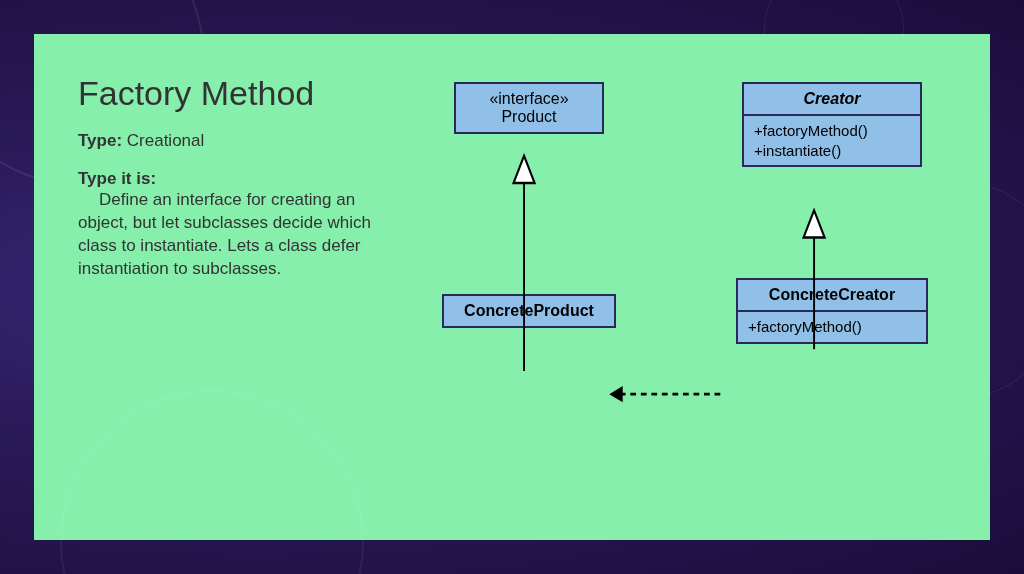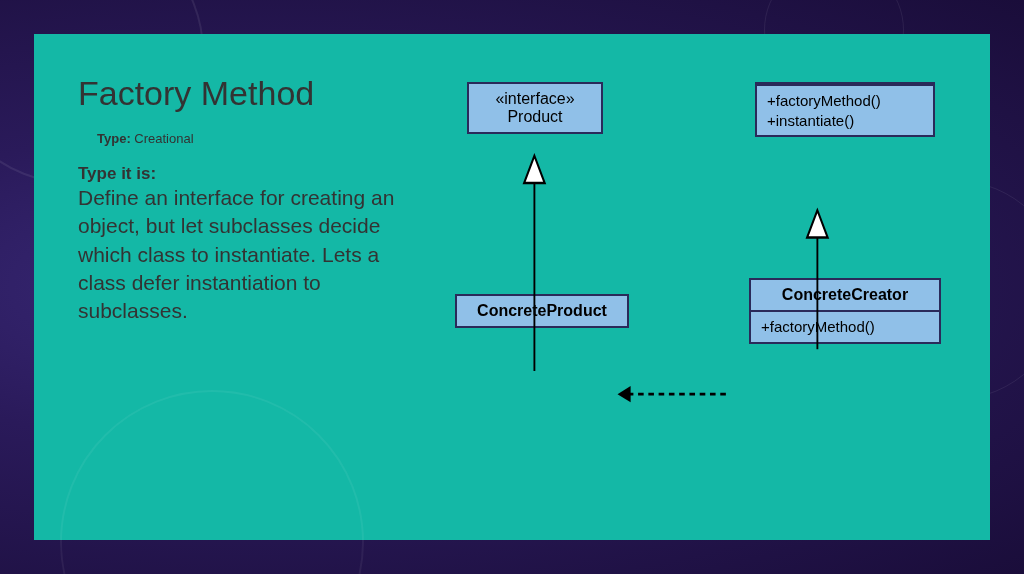--- a/index.html
+++ b/index.html
@@ -32,40 +32,40 @@
     position: absolute;
     border-radius: 50%;
     border: 1px solid rgba(255,255,255,0.07);
   }
   .bg-circle.c1 { top: 180px; right: -40px; width: 220px; height: 220px; }
   .bg-circle.c2 { top: -40px; right: 120px; width: 140px; height: 140px; }
 
   .slide {
     position: absolute;
     top: 34px; left: 34px; right: 34px; bottom: 34px;
-    background: #14b8a6;
+    background: #86efac;
     padding: 40px 40px 30px 44px;
     display: flex;
-    gap: 19px;
+    gap: 6px;
   }
 
   .text-col {
     flex: 0 0 330px;
     color: #333;
   }
   .title {
     font-size: 34px;
     font-weight: 400;
     margin-bottom: 18px;
     color: #333;
   }
-  .type-line { font-size: 13px; margin-bottom: 18px; margin-left: 19px; }
+  .type-line { font-size: 17px; margin-bottom: 18px; }
   .type-label { font-weight: 700; }
   .what-label { font-size: 17px; font-weight: 700; }
-  .desc { font-size: 21px; line-height: 1.35; }
+  .desc { font-size: 17px; line-height: 1.35; margin-left: 21px; }
 
   .diagram {
     flex: 1;
     position: relative;
   }
 
   .uml-box {
     position: absolute;
     background: #90c0e8;
     border: 2px solid #2a2a5a;
@@ -81,21 +81,21 @@
   .uml-name.italic { font-style: italic; font-weight: 700; }
   .uml-ops {
     border-top: 2px solid #2a2a5a;
     padding: 5px 10px;
     text-align: left;
     font-size: 15px;
     line-height: 1.3;
   }
 
   
-  .box-product        { top: 8px;   left: 40px;  width: 136px; }
+  .box-product        { top: 8px;   left: 40px;  width: 150px; }
   .box-creator        { top: 8px;   left: 328px; width: 180px; }
   .box-conc-product   { top: 220px; left: 28px;  width: 174px; }
   .box-conc-creator   { top: 204px; left: 322px; width: 192px; }
 
   svg.connectors {
     position: absolute;
     top: 0; left: 0;
     width: 100%; height: 100%;
     pointer-events: none;
   }
@@ -125,20 +125,23 @@
   <div class="diagram">
 
     <div class="uml-box box-product">
       <div class="uml-class-name">
         <span class="uml-stereo">«interface»</span>
         <span class="uml-name">Product</span>
       </div>
     </div>
 
     <div class="uml-box box-creator">
+      <div class="uml-class-name">
+        <span class="uml-name italic">Creator</span>
+      </div>
       <div class="uml-ops">
         <div>+factoryMethod()</div>
         <div>+instantiate()</div>
       </div>
     </div>
 
     <div class="uml-box box-conc-product">
       <div class="uml-class-name">
         <span class="uml-name bold">ConcreteProduct</span>
       </div>

